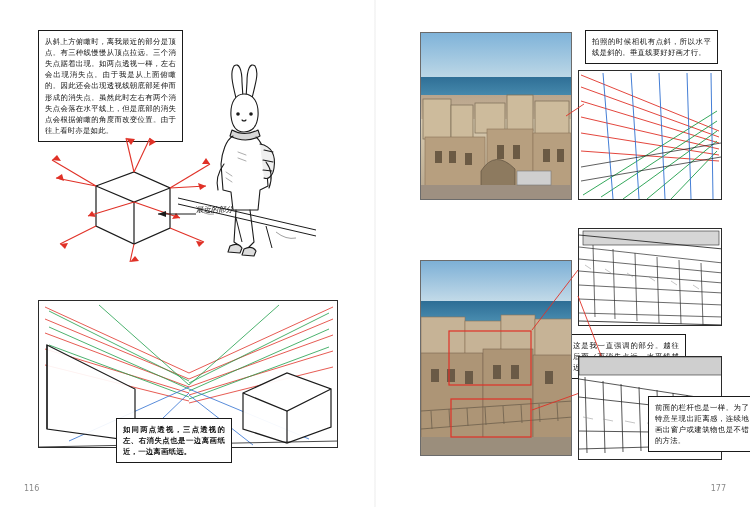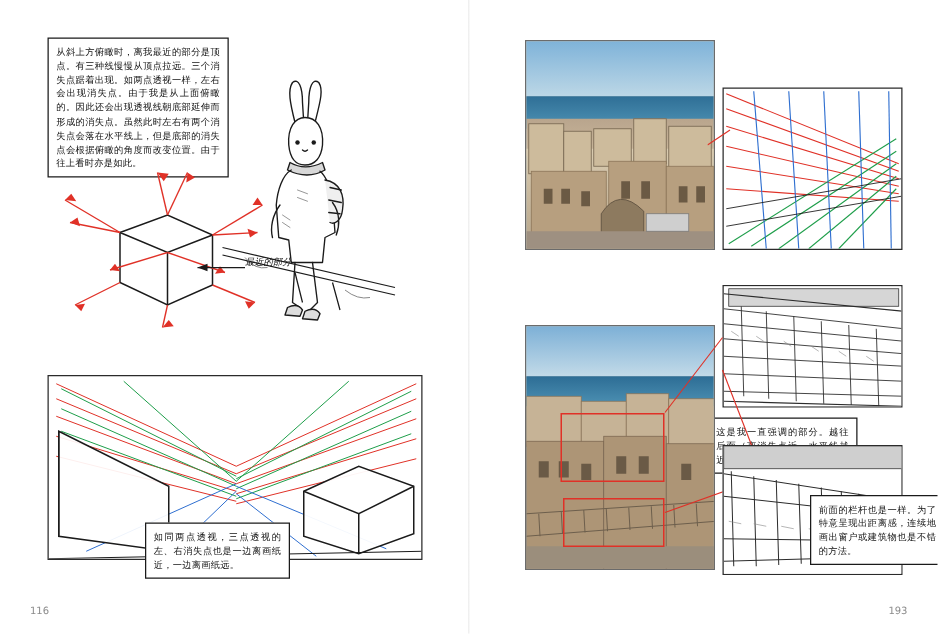--- a/index.html
+++ b/index.html
@@ -183,21 +183,21 @@
         <g fill="#fff" fill-opacity=".95" stroke="#1b1b1b" stroke-width="1.2">
           <path d="M204 92 L248 72 L292 88 L292 126 L248 142 L204 128 Z"></path>
           <path d="M204 92 L248 110 L292 88"></path>
           <path d="M248 110 L248 142"></path>
         </g>
 
         <path d="M0 146 L300 140" stroke="#1b1b1b" stroke-width=".8" fill="none"></path>
       </svg>
     </div>
 
-    <div class="callout" style="left:116px;top:418px;width:116px;">如同两点透视，三点透视的左、右消失点也是一边离画纸近，一边离画纸远。</div>
+    <div class="callout" style="left:116px;top:418px;width:116px;font-weight:bold;">如同两点透视，三点透视的左、右消失点也是一边离画纸近，一边离画纸远。</div>
 
     <div class="pagenum left">116</div>
 
     <div class="photo" style="left:420px;top:32px;width:152px;height:168px;background:#b9c7c9;">
       <div class="sky" style="height:44px;background:linear-gradient(#7fb3d9,#bcd7e6);"></div>
       <div class="sea" style="top:44px;height:26px;background:linear-gradient(#2f6f96,#4f93b5);"></div>
       <div class="blk" style="left:0;top:62px;width:152px;height:30px;background:linear-gradient(#b9a58d,#cbb89c);"></div>
       <div class="blk" style="left:0;top:86px;width:152px;height:82px;background:linear-gradient(#d9cbb0,#b5a48a);"></div>
       <svg style="position:absolute;left:0;top:0" width="152" height="168" viewBox="0 0 152 168">
         <g stroke="#7a6b55" stroke-width=".7" fill="#cdbb9c">
@@ -253,20 +253,21 @@
               <path d="M132 2 L134 128"></path>
           </g>
           <g stroke="#1b1b1b" stroke-width=".7">
             <path d="M2 96 L142 72"></path>
               <path d="M2 110 L142 86"></path>
           </g>
         </g>
       </svg>
     </div>
 
+    <div class="callout" style="left:585px;top:30px;width:133px;">拍照的时候相机有点斜，所以水平线是斜的。垂直线要好好画才行。</div>
 
     <div style="position:absolute;left:566px;top:98px;width:20px;height:24px;">
       <svg width="20" height="24" viewBox="0 0 20 24">
           <path d="M0 18 L18 6" stroke="#e03127" stroke-width=".9" fill="none"></path>
         </svg>
     </div>
 
     <div class="mono" style="left:578px;top:228px;width:144px;height:98px;">
       <svg width="144" height="98" viewBox="0 0 144 98">
         <rect x="0" y="0" width="144" height="98" fill="#fff"></rect>
@@ -353,16 +354,16 @@
           <rect x="0" y="0" width="144" height="18"></rect>
         </g>
         <g stroke="#8a8a8a" stroke-width=".5">
           <path d="M4 60 l10 2 M24 62 l10 2 M46 64 l10 2 M68 66 l10 2 M92 68 l10 1 M114 70 l10 1"></path>
         </g>
       </svg>
     </div>
 
     <div class="callout" style="left:620px;top:396px;width:108px;margin-left:28px;">前面的栏杆也是一样。为了特意呈现出距离感，连续地画出窗户或建筑物也是不错的方法。</div>
 
-    <div class="pagenum right">193</div>
+    <div class="pagenum right">177</div>
 
   </div>
 </div>
 
 </body></html>

